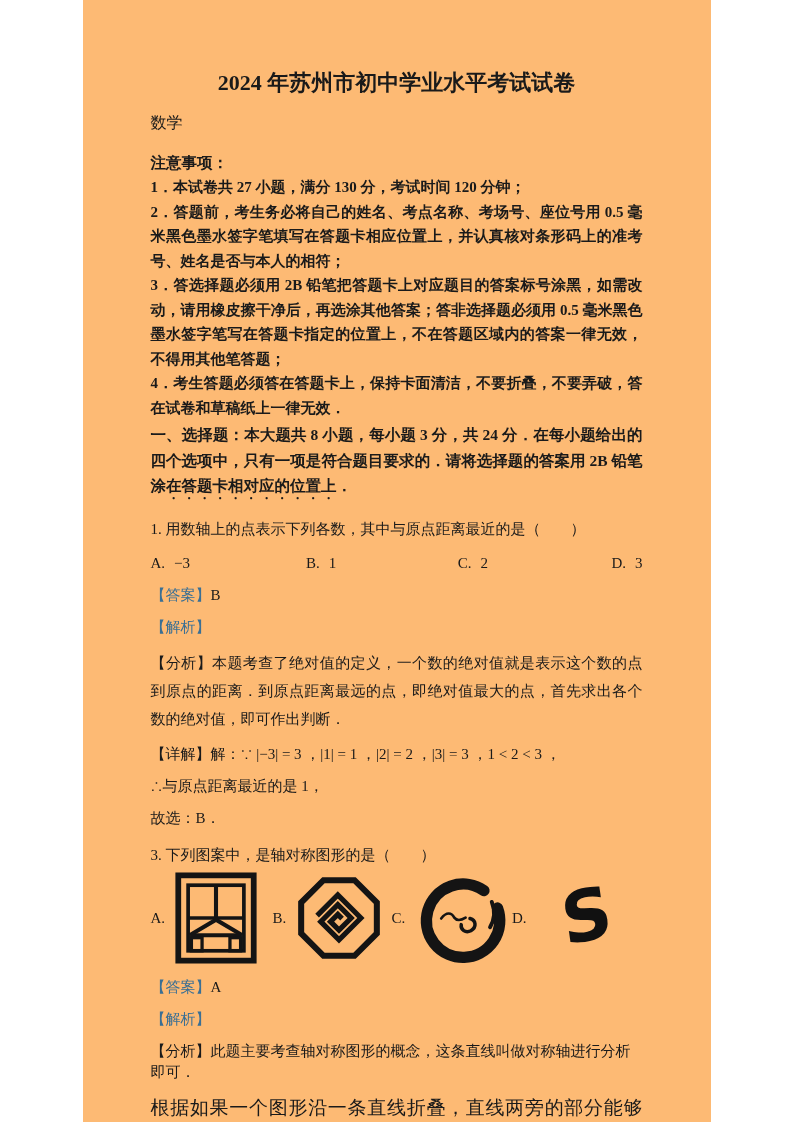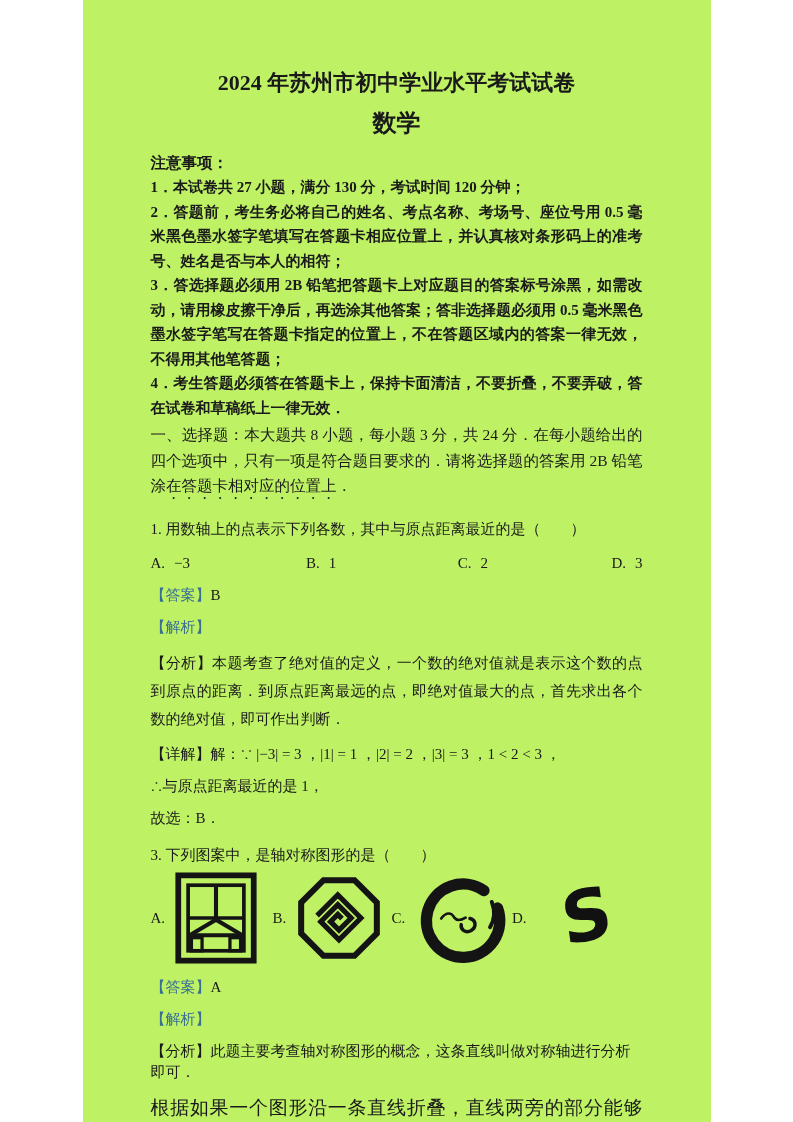--- a/index.html
+++ b/index.html
@@ -1,62 +1,62 @@
 <!DOCTYPE html>
 <html><head>
 <meta charset="utf-8">
 <style>
   html, body { margin: 0; padding: 0; background: #ffffff; }
   .page {
     position: relative;
     width: 628px;
     height: 1122px;
     margin: 0 auto;
-    background: #bef264;
+    background: #fdba74;
     color: #1a1a1a;
     font-family: "Liberation Serif", "DejaVu Serif", serif;
     overflow: hidden;
     box-sizing: border-box;
   }
   .content { padding: 70px 68px 0 68px; }
 
   .title {
     margin: 0;
     text-align: center;
     font-size: 22px;
     line-height: 26px;
     font-weight: bold;
   }
   .subject {
     margin: 14px 0 0 0;
-    text-align: center;
-    font-size: 24px;
+    text-align: left;
+    font-size: 16px;
     line-height: 26px;
-    font-weight: bold;
+    font-weight: normal;
   }
 
   .notice-head {
     margin: 14px 0 0 0;
     font-size: 15.5px;
     line-height: 25px;
     font-weight: bold;
   }
   .notice-item {
     margin: 0;
     font-size: 15px;
     line-height: 24.5px;
     font-weight: bold;
     text-align: justify;
   }
 
   .section-head {
     margin: 2px 0 0 0;
     font-size: 15.5px;
     line-height: 25.5px;
-    font-weight: normal;
+    font-weight: bold;
     text-align: justify;
   }
   .emph {
     -webkit-text-emphasis: dot;
     -webkit-text-emphasis-position: under right;
     text-emphasis: dot;
     text-emphasis-position: under right;
   }
 
   .stem {

